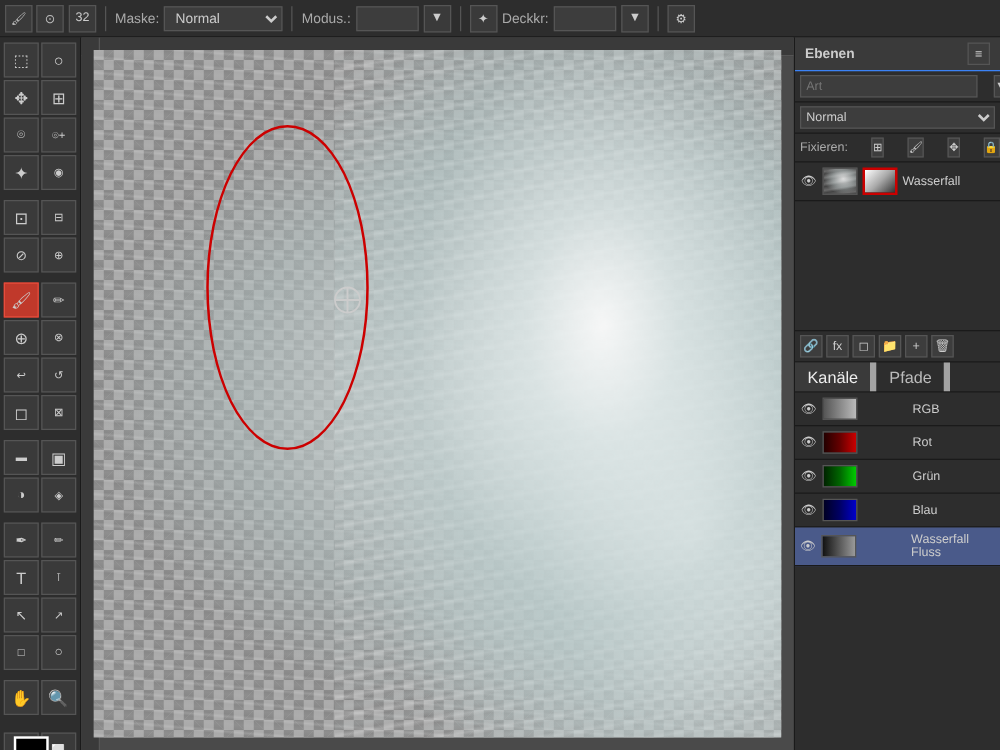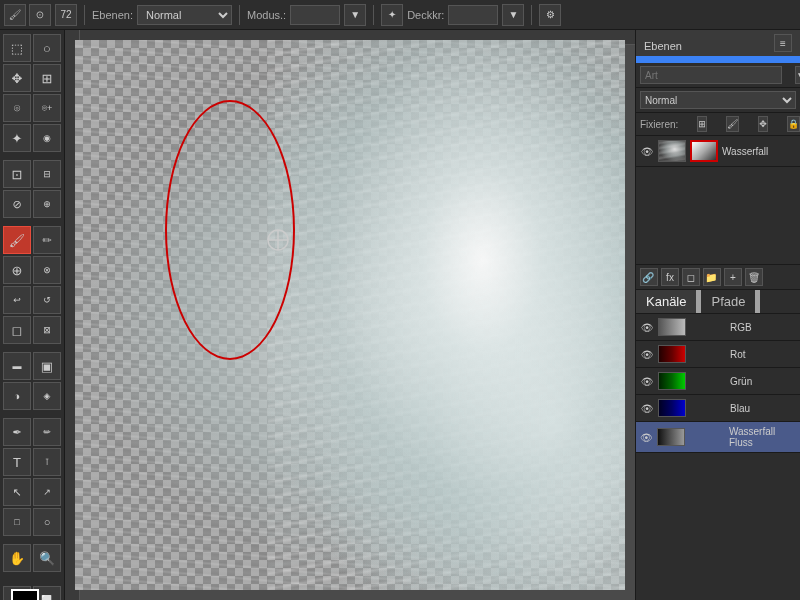--- a/index.html
+++ b/index.html
@@ -250,27 +250,27 @@
 
     
     #layers-panel {
       height: 260px;
       border-bottom: 1px solid #1a1a1a;
       display: flex;
       flex-direction: column;
     }
     .panel-title {
       background: #3a3a3a;
-      border-bottom: 7px solid #3b82f6;
+      border-bottom: 1px solid #3b82f6;
       padding: 4px 8px;
       font-size: 11px;
       color: #ccc;
-      font-weight: normal;
-      display: flex;
-      align-items: flex-end;
+      font-weight: bold;
+      display: flex;
+      align-items: center;
       justify-content: space-between;
     }
     .panel-toolbar {
       padding: 3px 4px;
       display: flex;
       align-items: center;
       gap: 13px;
       border-bottom: 1px solid #1a1a1a;
     }
     .panel-search {
@@ -463,24 +463,24 @@
   </style>
 </head>
 <body>
 
 <div id="top-toolbar">
   <div class="toolbar-item">
     <div class="toolbar-icon">🖌</div>
     <div class="toolbar-icon">⊙</div>
   </div>
   <div class="toolbar-icon">
-    <span>72</span>
+    <span>32</span>
   </div>
   <div class="toolbar-divider"></div>
-  <span class="toolbar-label">Ebenen:</span>
+  <span class="toolbar-label">Maske:</span>
   <select class="toolbar-select">
     <option>Normal</option>
     <option>Multiplizieren</option>
     <option>Abdunkeln</option>
   </select>
   <div class="toolbar-divider"></div>
   <span class="toolbar-label">Modus.:</span>
   <input class="toolbar-input" type="text" style="">
   <div class="toolbar-icon">▼</div>
   <div class="toolbar-divider"></div>

